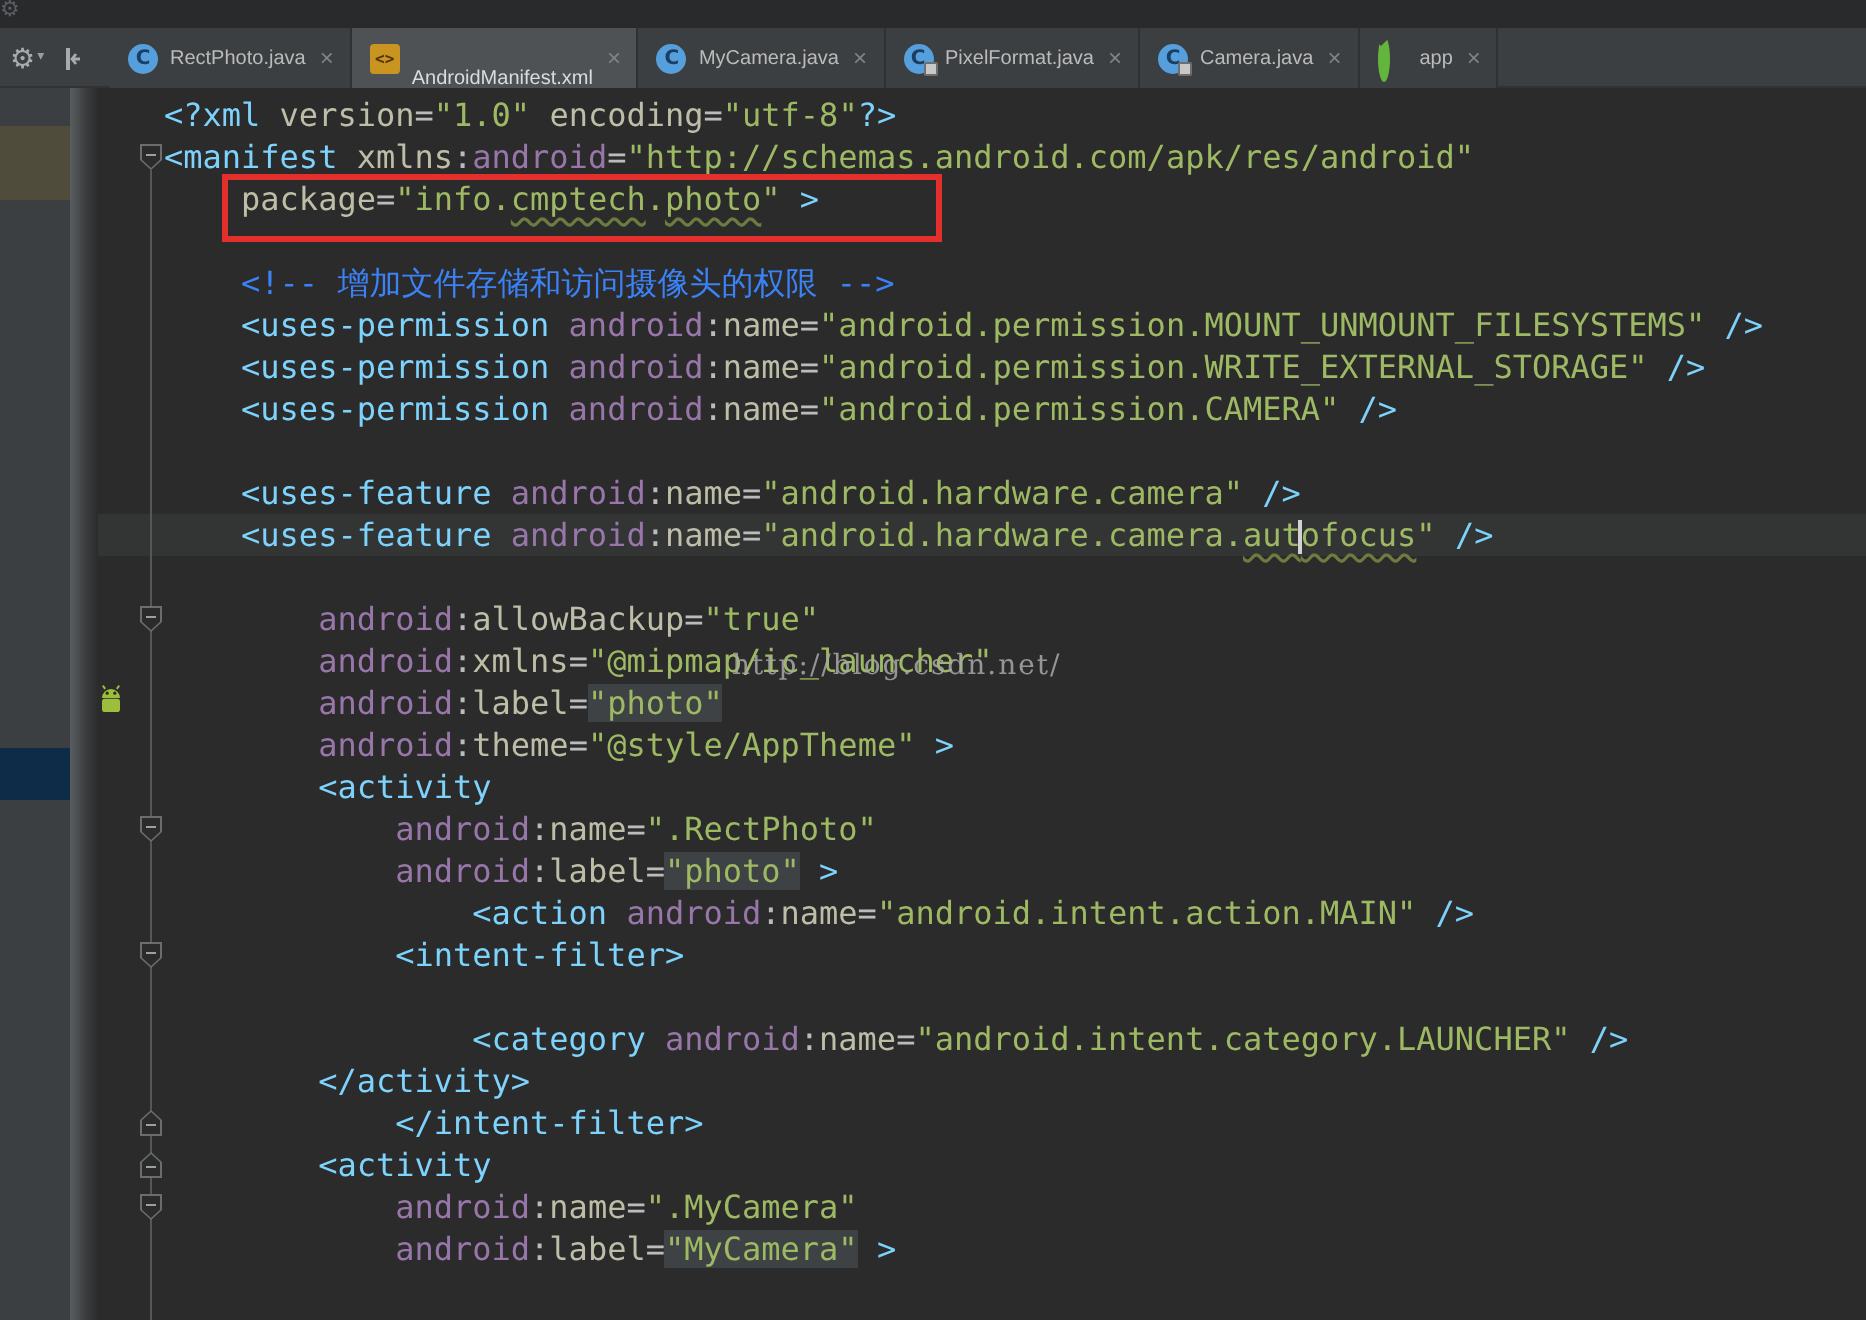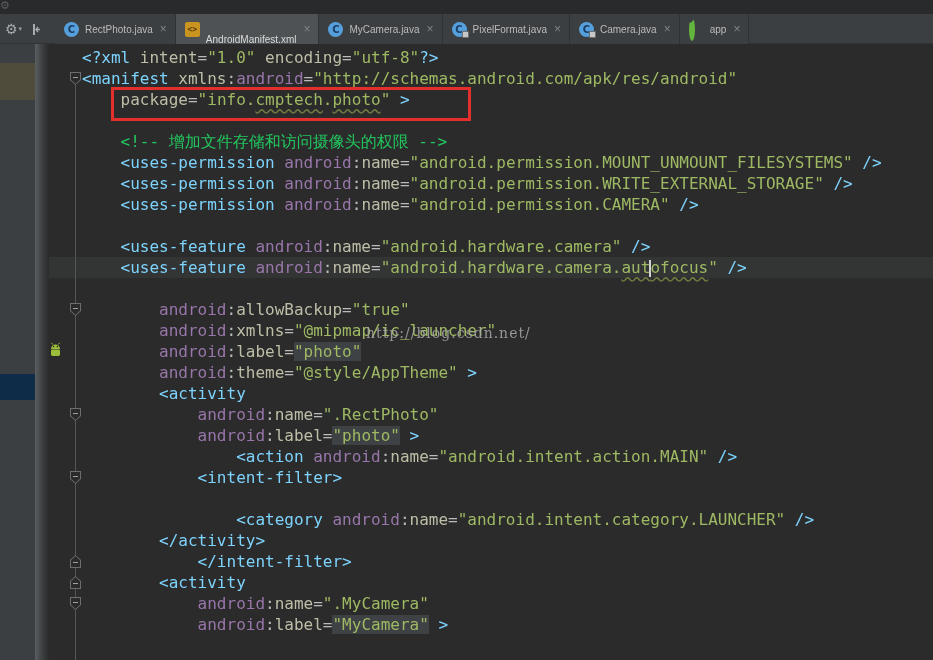--- a/index.html
+++ b/index.html
@@ -63,21 +63,21 @@
   
   .code { position:absolute; left:33px; top:3px; z-index:2;
           font-family:"DejaVu Sans Mono", monospace; font-size:16px; line-height:21px; }
   .code-line { height:21px; white-space:pre; }
   .pl { color:#A9B7C6; }
   .tg { color:#7dd3fc; }
   .at { color:#BEBEA8; }
   .ns { color:#9876AA; }
   .pu { color:#BBBBBB; }
   .st { color:#9EB963; }
-  .cm { color:#22c55e; font-family:"DejaVu Sans Mono","DejaVu Sans",sans-serif; }
+  .cm { color:#3b82f6; font-family:"DejaVu Sans Mono","DejaVu Sans",sans-serif; }
   .hl { background:#3F4244; }
   .wv { text-decoration:underline; text-decoration-style:wavy; text-decoration-color:#6E7B3F; text-underline-offset:3px; }
   .crt { display:inline-block; width:2px; height:17px; background:#D2D2D2; vertical-align:text-bottom; margin:0 -1px; }
 
   
   .red-box { position:absolute; left:111px; top:87px; width:360px; height:34px;
              border:3px solid #E3302C; z-index:6; }
   .watermark { position:absolute; left:366px; top:325px; z-index:5;
                font-family:"DejaVu Serif", serif; font-size:14px; letter-spacing:1px;
                color:rgba(168,168,168,0.85); white-space:nowrap; }
@@ -162,21 +162,21 @@
         <svg width="17" height="16" viewBox="0 0 17 16">
           <path d="M4 7 a4.5 4.5 0 0 1 9 0 z" fill="#9DBE3B"></path>
           <rect x="4" y="7.4" width="9" height="6.6" rx="1.4" fill="#9DBE3B"></rect>
           <line x1="5.6" y1="2.4" x2="4.4" y2="0.8" stroke="#9DBE3B" stroke-width="1"></line>
           <line x1="11.4" y1="2.4" x2="12.6" y2="0.8" stroke="#9DBE3B" stroke-width="1"></line>
           <circle cx="6.6" cy="4.6" r="0.8" fill="#2B2B2B"></circle>
           <circle cx="10.4" cy="4.6" r="0.8" fill="#2B2B2B"></circle>
         </svg>
       </div>
       <div class="code">
-          <div class="code-line"><span class="tg">&lt;?xml </span><span class="at">intent</span><span class="pu">=</span><span class="st">"1.0"</span><span class="pl"> </span><span class="at">encoding</span><span class="pu">=</span><span class="st">"utf-8"</span><span class="tg">?&gt;</span></div>
+          <div class="code-line"><span class="tg">&lt;?xml </span><span class="at">version</span><span class="pu">=</span><span class="st">"1.0"</span><span class="pl"> </span><span class="at">encoding</span><span class="pu">=</span><span class="st">"utf-8"</span><span class="tg">?&gt;</span></div>
           <div class="code-line"><span class="tg">&lt;manifest </span><span class="at">xmlns</span><span class="pu">:</span><span class="ns">android</span><span class="pu">=</span><span class="st">"http://schemas.android.com/apk/res/android"</span></div>
           <div class="code-line"><span class="pl">    </span><span class="at">package</span><span class="pu">=</span><span class="st">"info.</span><span class="st wv">cmptech</span><span class="st">.</span><span class="st wv">photo</span><span class="st">"</span><span class="tg"> &gt;</span></div>
           <div class="code-line"></div>
           <div class="code-line"><span class="pl">    </span><span class="cm">&lt;!-- 增加文件存储和访问摄像头的权限 --&gt;</span></div>
           <div class="code-line"><span class="pl">    </span><span class="tg">&lt;uses-permission </span><span class="ns">android</span><span class="pu">:</span><span class="at">name</span><span class="pu">=</span><span class="st">"android.permission.MOUNT_UNMOUNT_FILESYSTEMS"</span><span class="tg"> /&gt;</span></div>
           <div class="code-line"><span class="pl">    </span><span class="tg">&lt;uses-permission </span><span class="ns">android</span><span class="pu">:</span><span class="at">name</span><span class="pu">=</span><span class="st">"android.permission.WRITE_EXTERNAL_STORAGE"</span><span class="tg"> /&gt;</span></div>
           <div class="code-line"><span class="pl">    </span><span class="tg">&lt;uses-permission </span><span class="ns">android</span><span class="pu">:</span><span class="at">name</span><span class="pu">=</span><span class="st">"android.permission.CAMERA"</span><span class="tg"> /&gt;</span></div>
           <div class="code-line"></div>
           <div class="code-line"><span class="pl">    </span><span class="tg">&lt;uses-feature </span><span class="ns">android</span><span class="pu">:</span><span class="at">name</span><span class="pu">=</span><span class="st">"android.hardware.camera"</span><span class="tg"> /&gt;</span></div>
           <div class="code-line"><span class="pl">    </span><span class="tg">&lt;uses-feature </span><span class="ns">android</span><span class="pu">:</span><span class="at">name</span><span class="pu">=</span><span class="st">"android.hardware.camera.</span><span class="st wv">aut</span><span class="crt"></span><span class="st wv">ofocus</span><span class="st">"</span><span class="tg"> /&gt;</span></div>

